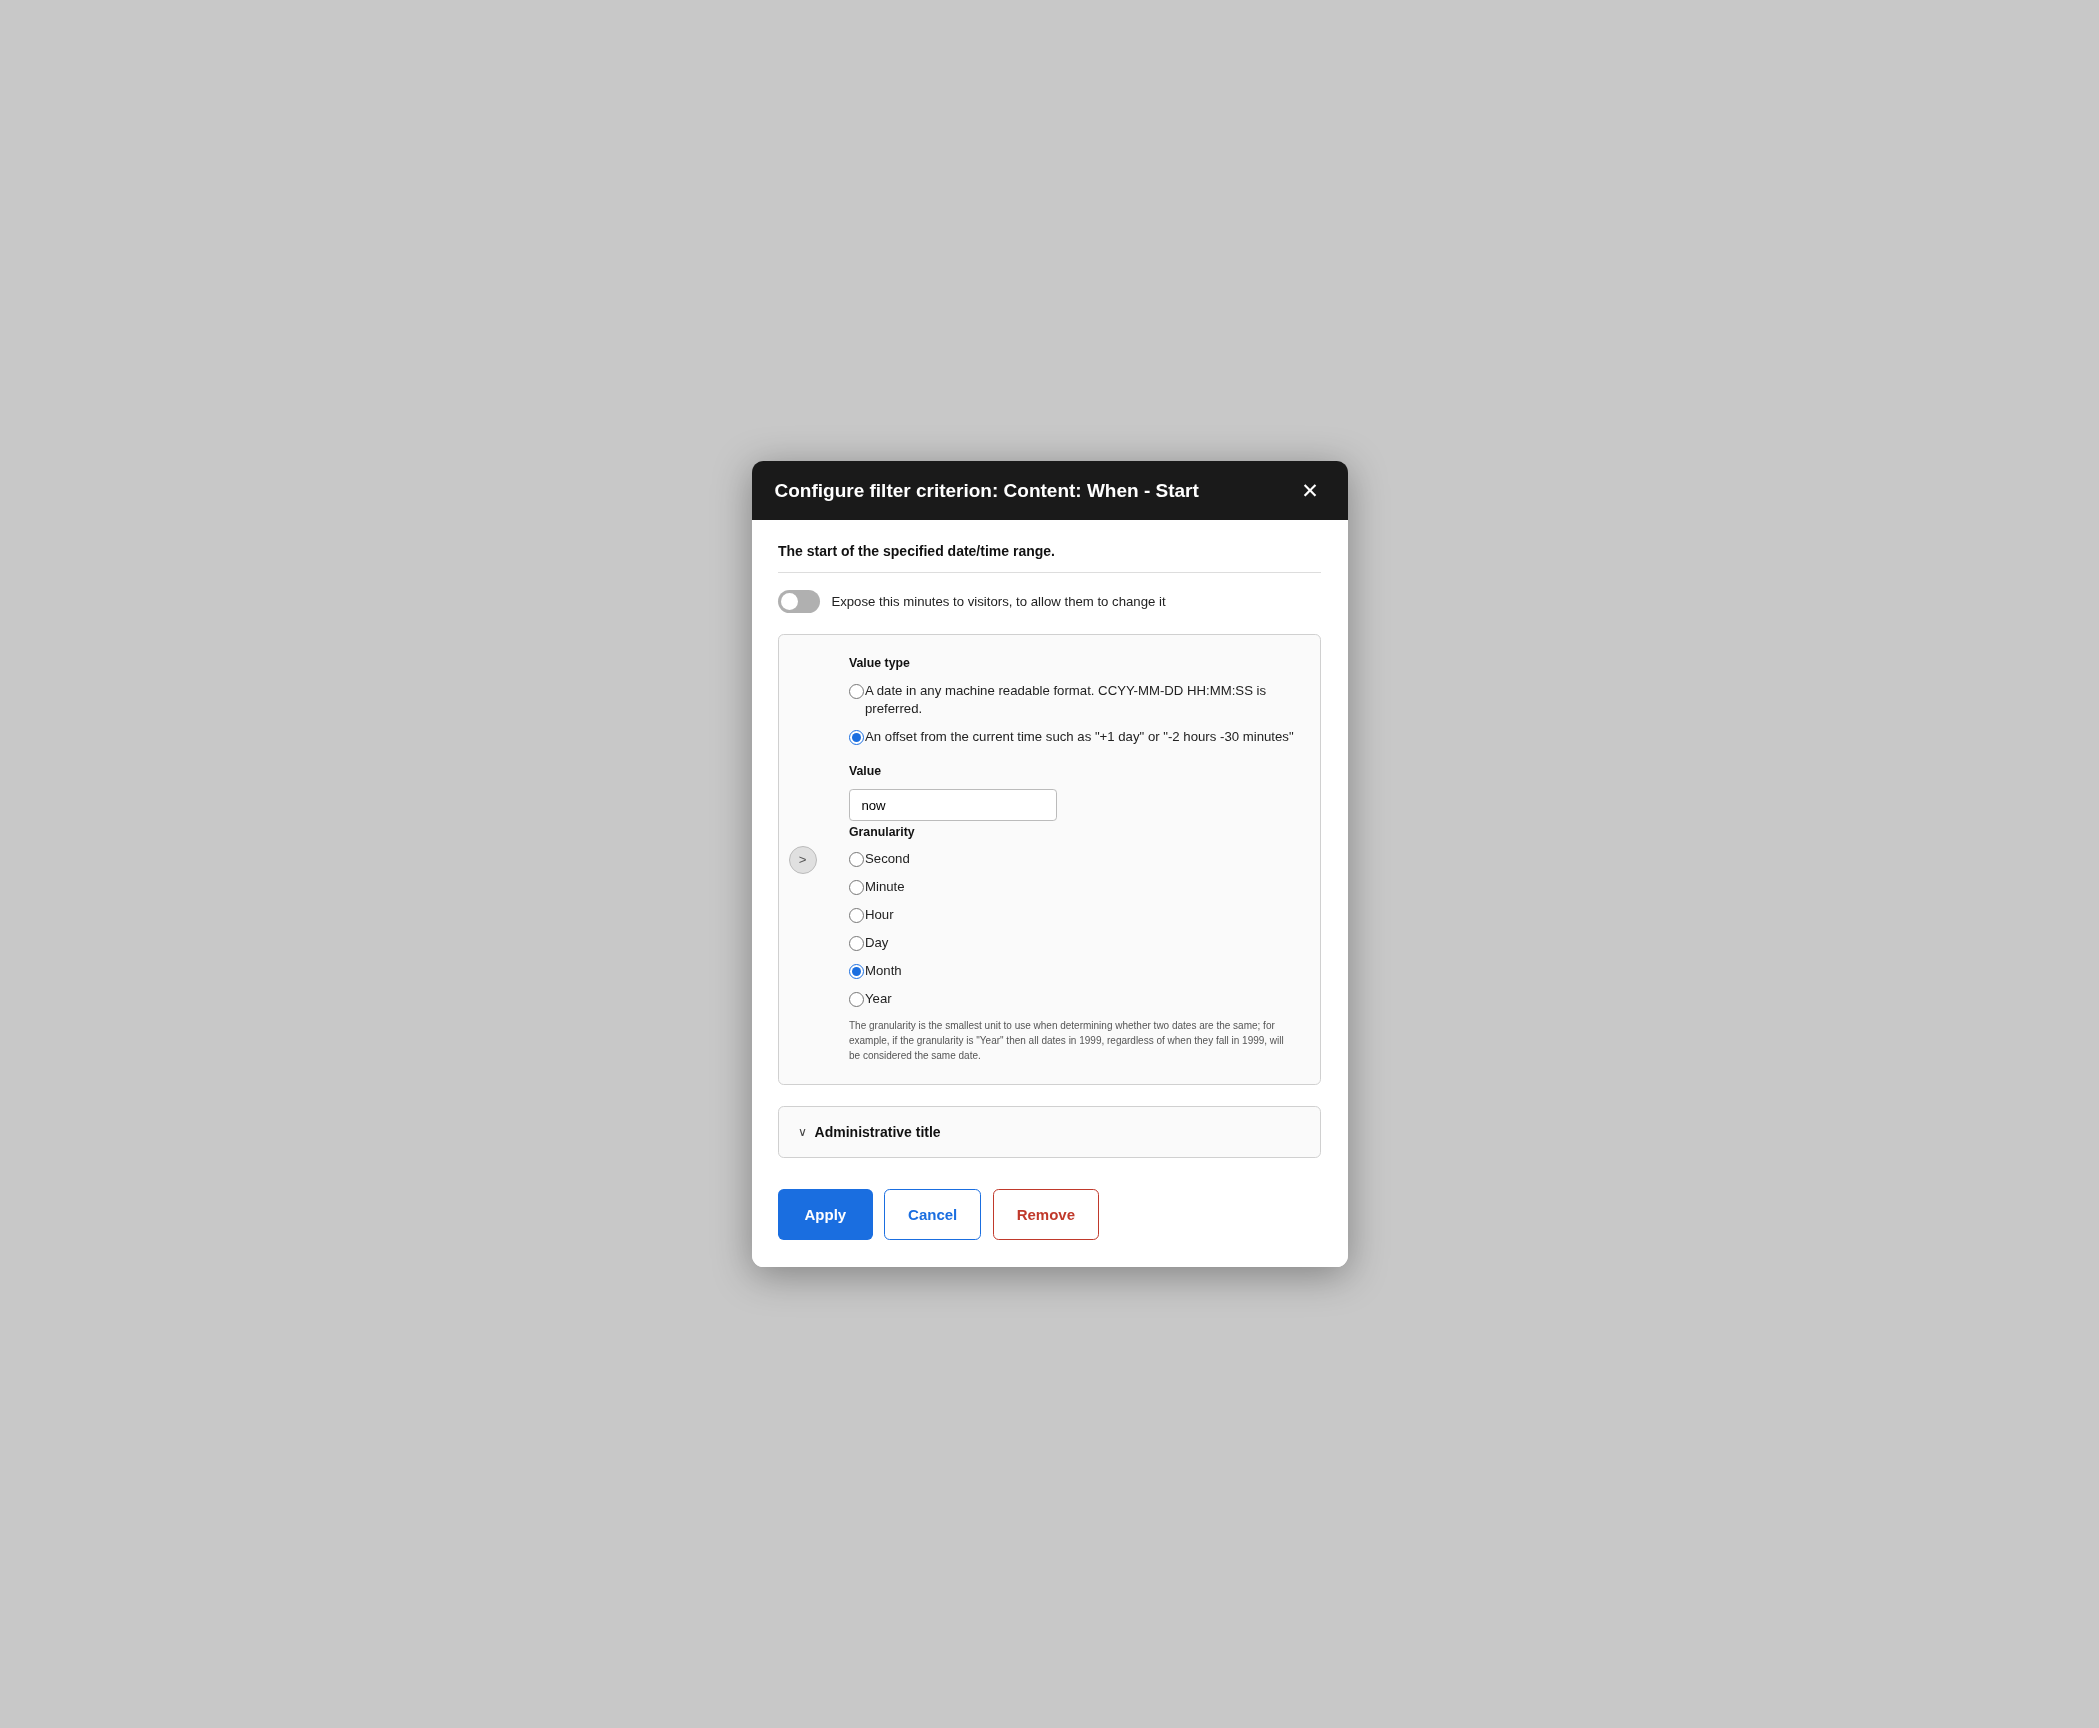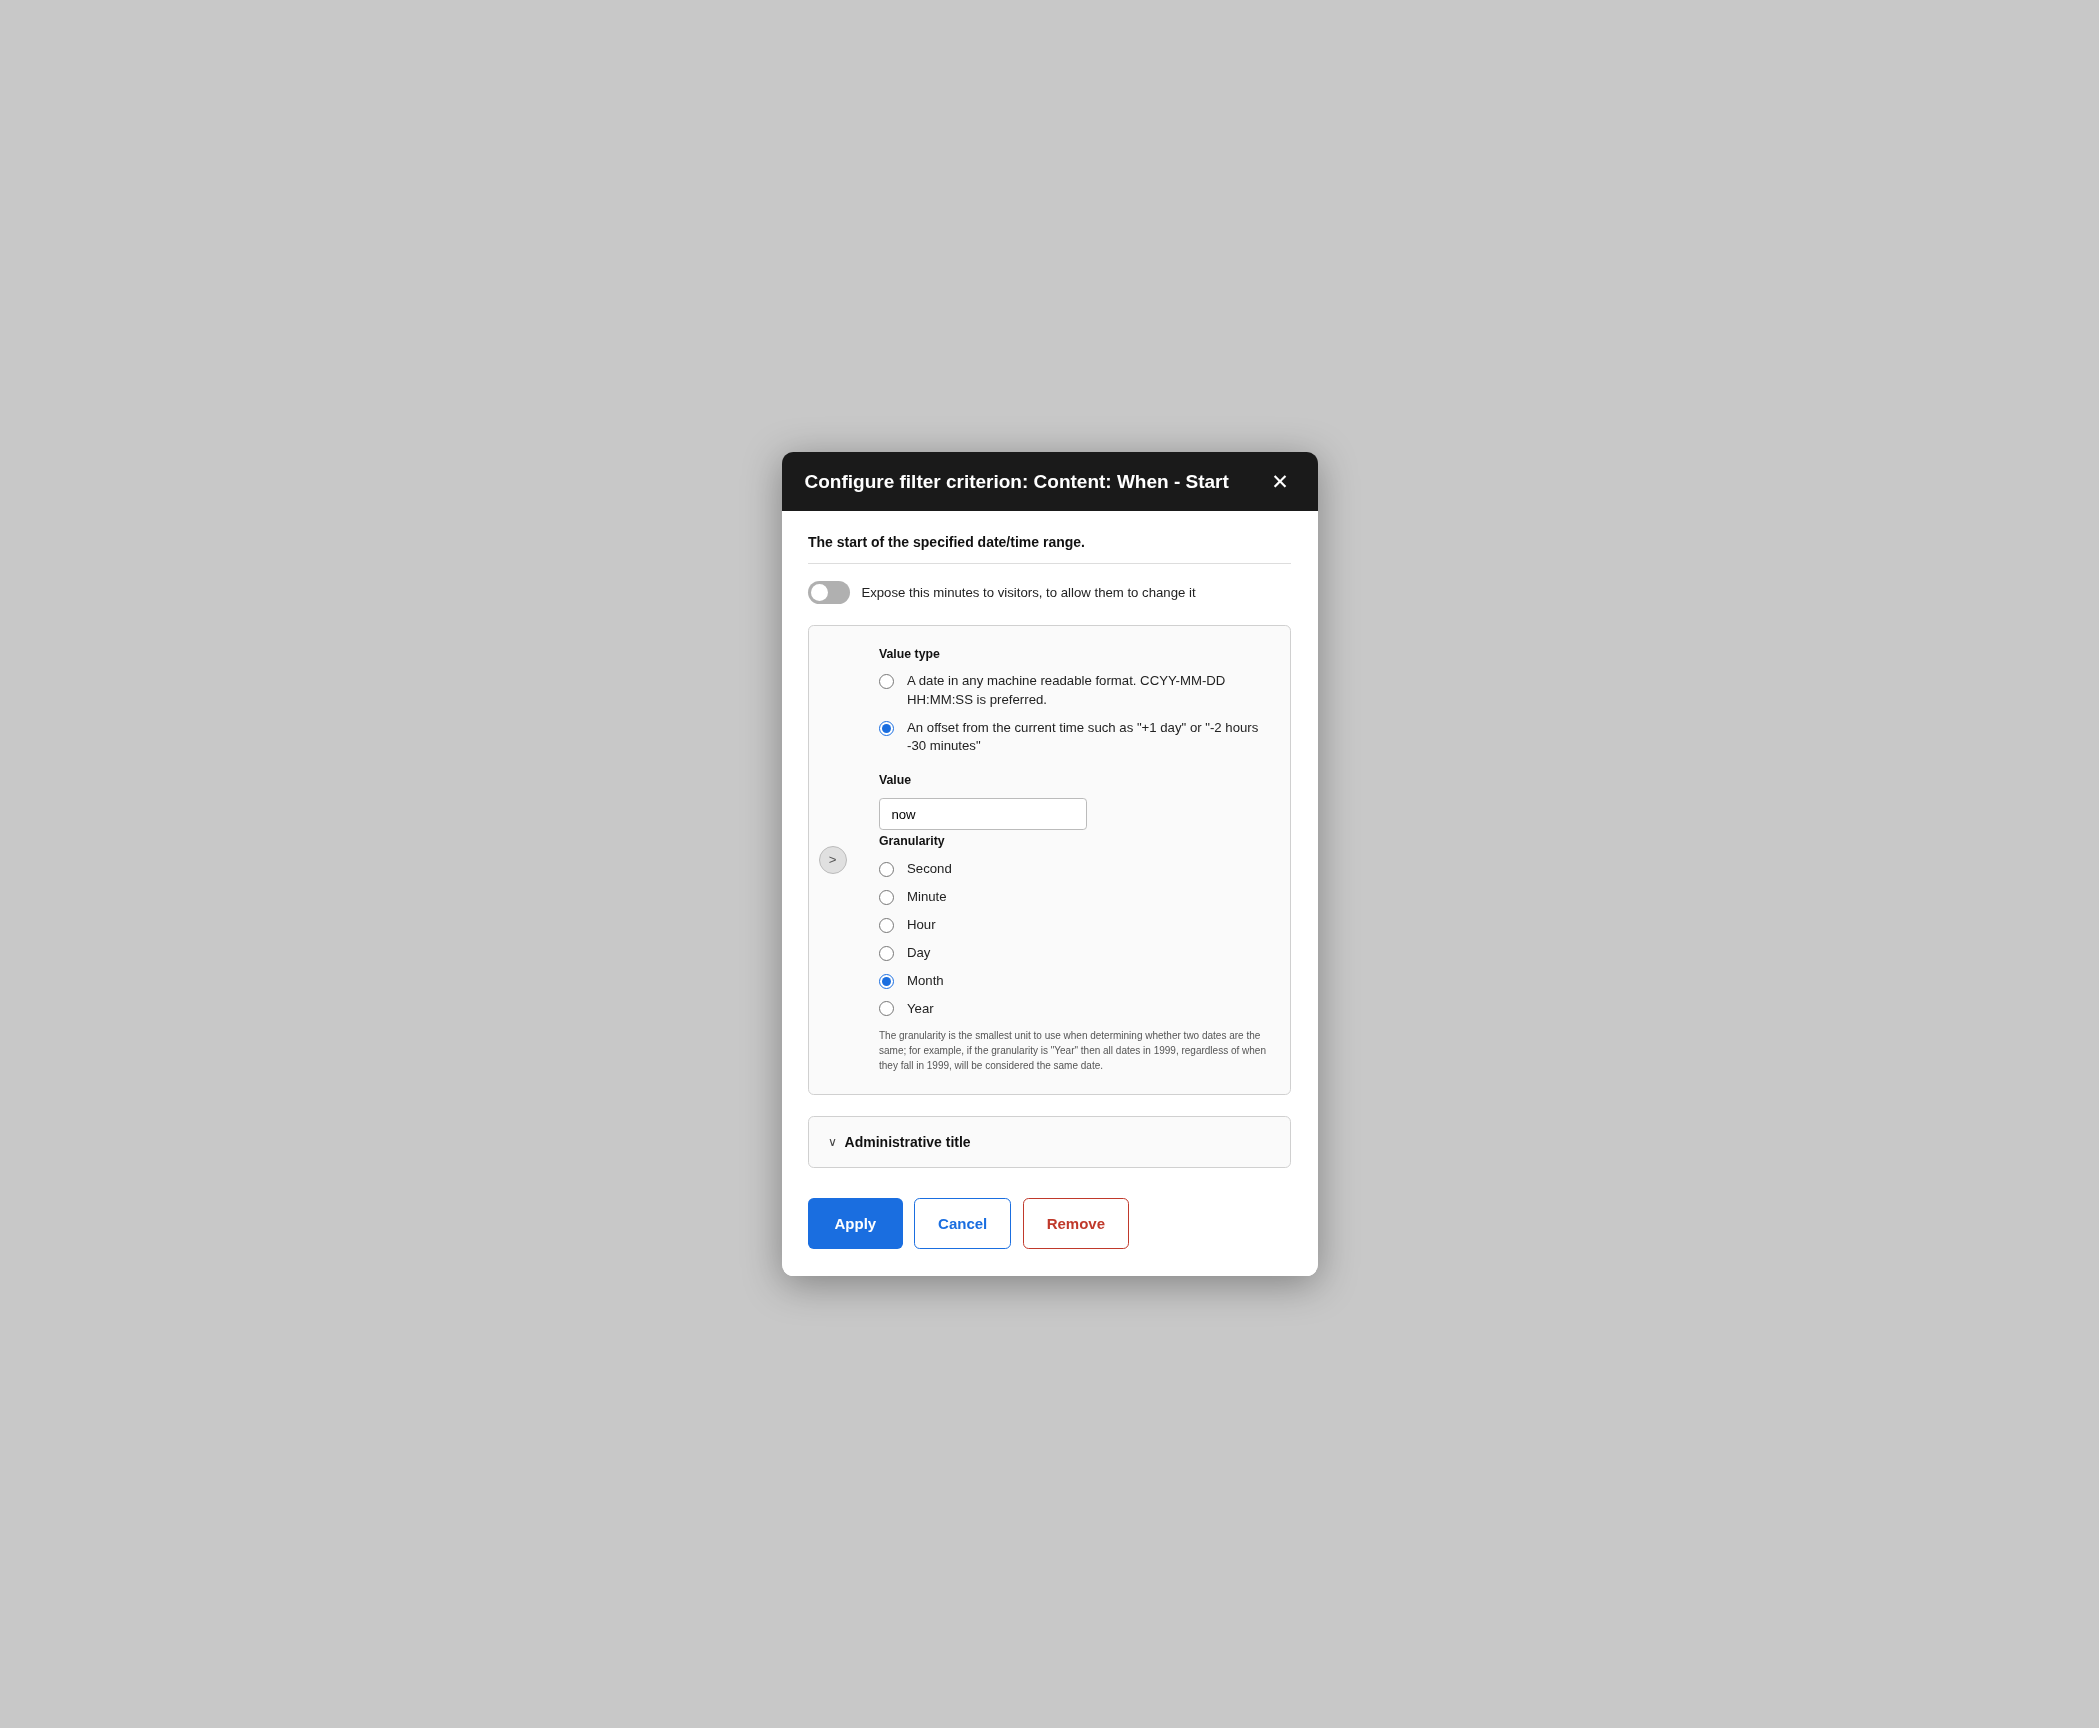--- a/index.html
+++ b/index.html
@@ -8,21 +8,21 @@
       font-family: -apple-system, BlinkMacSystemFont, 'Segoe UI', Arial, sans-serif;
       display: flex;
       align-items: center;
       justify-content: center;
       min-height: 100vh;
       padding: 19px;
     }
     .modal-overlay {
       background: #e8e8e8;
       border-radius: 11.4px;
-      width: 536px;
+      width: 596px;
       max-width: 100%;
       overflow: hidden;
       box-shadow: 0 7.6px 38px rgba(0,0,0,0.35);
     }
     .modal-header {
       background: #1a1a1a;
       color: #fff;
       padding: 17px 23px;
       display: flex;
       align-items: center;
@@ -144,21 +144,21 @@
     }
     .section-label {
       font-size: 12.3px;
       font-weight: 700;
       color: #111;
       margin-bottom: 11.4px;
     }
     .radio-row {
       display: flex;
       align-items: flex-start;
-      gap: 13px;
+      gap: 1px;
       margin-bottom: 9.5px;
       cursor: pointer;
     }
     .radio-row input[type="radio"] {
       margin-top: 1.9px;
       accent-color: #1a6ee0;
       width: 15px;
       height: 15px;
       flex-shrink: 0;
       cursor: pointer;

